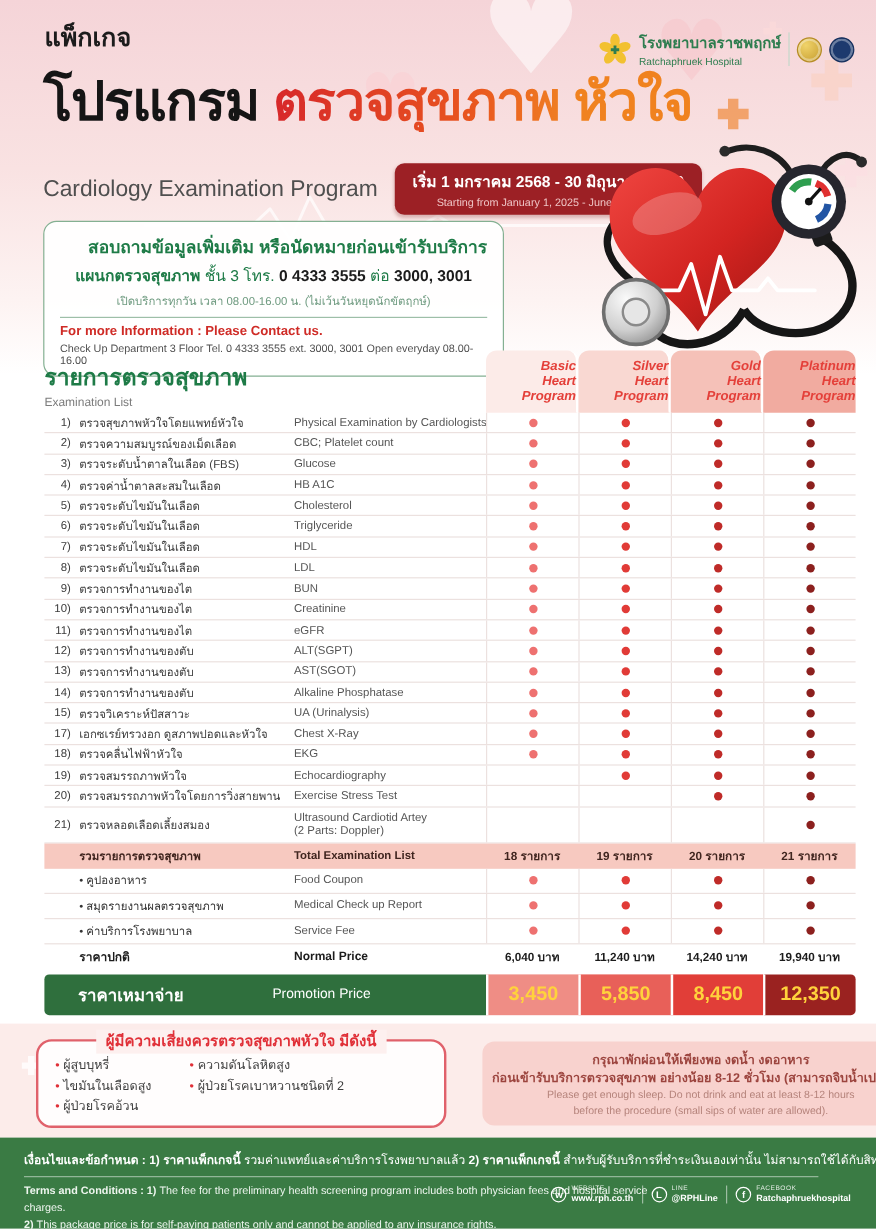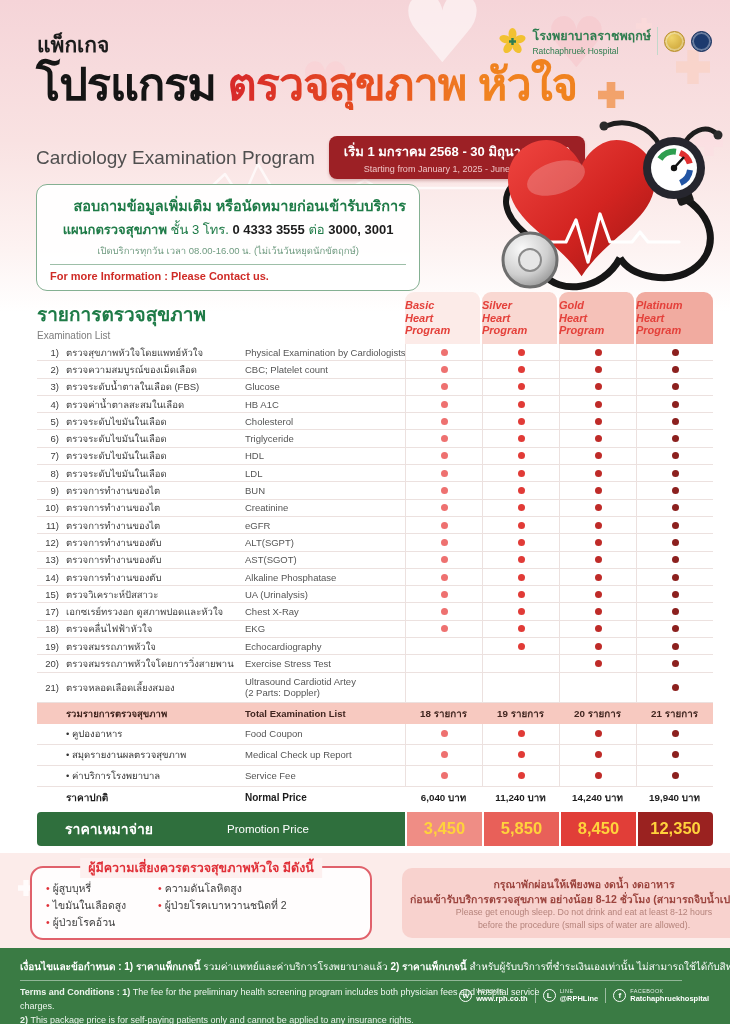--- a/index.html
+++ b/index.html
@@ -7,21 +7,21 @@
   body{width:730px;height:1024px;position:relative;overflow:hidden;background:#fff;
        font-family:"Liberation Sans",sans-serif;color:#222}
   .band-top{position:absolute;top:0;left:0;width:730px;height:312px;
        background:linear-gradient(180deg,#f5d4d8 0%,#f9e2e2 45%,#fdf3f2 80%,#ffffff 100%)}
   .band-bottom{position:absolute;top:853px;left:0;width:730px;height:95px;background:#fcecea}
   .deco{position:absolute;z-index:1;pointer-events:none}
   .deco-heart{font-family:"DejaVu Sans",sans-serif;line-height:1}
   .content{position:absolute;inset:0;z-index:2}
 
   
-  .pkg-label{position:absolute;left:37px;top:28px;font-size:21px;color:#1c1c1c;font-weight:bold}
+  .pkg-label{position:absolute;left:37px;top:14px;font-size:21px;color:#1c1c1c;font-weight:bold}
   .logo{position:absolute;right:18px;top:26px;display:flex;align-items:center;gap:6px}
   .lg-text .th{font-size:12.5px;font-weight:bold;color:#2e7d4f}
   .lg-text .en{font-size:8.5px;color:#2e7d4f}
   .lg-sep{width:1px;height:28px;background:#c3d8cb}
   .badge-gold{width:21px;height:21px;border-radius:50%;
       background:radial-gradient(circle at 35% 30%,#f0d36a,#c49a2c);border:1px solid #b68c25;
       box-shadow:inset 0 0 0 2px rgba(255,255,255,.35)}
   .badge-navy{width:21px;height:21px;border-radius:50%;background:#1d3a6e;border:1px solid #16305d;
       box-shadow:inset 0 0 0 2px rgba(255,255,255,.35)}
   .main-title{position:absolute;left:36px;top:56px;font-size:45px;font-weight:800;
@@ -48,21 +48,21 @@
 
   .heart-art{position:absolute;right:4px;top:106px}
 
   
   .table-wrap{position:absolute;left:37px;top:292px;width:676px}
   .tbl-head{display:flex;height:52px}
   .head-left{width:368px;display:flex;flex-direction:column;justify-content:flex-end;padding-bottom:3px}
   .head-left .th{font-size:19px;font-weight:bold;color:#1e7b47}
   .head-left .en{font-size:10px;color:#7c7c7c;margin-top:1px}
   .phead{width:77px;height:52px;border-radius:9px 9px 0 0;display:flex;flex-direction:column;
-      align-items:flex-start;justify-content:center;border-right:2px solid #fff}
+      align-items:flex-end;justify-content:center;border-right:2px solid #fff}
   .phead:last-child{border-right:none}
   .phead span{font-size:11px;font-weight:bold;font-style:italic;color:#e4403a;line-height:1.14}
   .trow{display:grid;grid-template-columns:26px 182px 160px repeat(4,77px);
       align-items:center;height:17.3px;border-bottom:1px solid #ece1df}
   .trow.tall{height:30px}
   .cno{font-size:9.5px;color:#3c3c3c;text-align:right;padding-right:4px}
   .cth{font-size:9.5px;color:#3c3c3c;padding-left:3px;white-space:nowrap;overflow:hidden}
   .cen{font-size:9.5px;color:#555;white-space:nowrap;overflow:hidden}
   .cen .l2{font-size:9.5px;color:#555}
   .cdot{height:100%;display:flex;align-items:center;justify-content:center;border-left:1px solid #ece1df}
@@ -178,20 +178,21 @@
       <div class="en">Starting from January 1, 2025 - June 30, 2026.</div>
     </div>
   </div>
 
   <div class="contact-box">
     <div class="cb1">สอบถามข้อมูลเพิ่มเติม หรือนัดหมายก่อนเข้ารับบริการ</div>
     <div class="cb2" id="contact-th2"><span style="font-weight: bold; color: rgb(30, 123, 71);">แผนกตรวจสุขภาพ </span><span style="color: rgb(30, 123, 71);">ชั้น 3 โทร. </span><span style="font-weight: bold; color: rgb(28, 28, 28);">0 4333 3555 </span><span style="color: rgb(30, 123, 71);">ต่อ </span><span style="font-weight: bold; color: rgb(28, 28, 28);">3000, 3001</span></div>
     <div class="cb3">เปิดบริการทุกวัน เวลา 08.00-16.00 น. (ไม่เว้นวันหยุดนักขัตฤกษ์)</div>
     <hr class="cb-hr">
     <div class="cb4">For more Information : Please Contact us.</div>
+    <div class="cb5">Check Up Department 3  Floor Tel. 0 4333 3555 ext. 3000, 3001 Open everyday 08.00-16.00</div>
   </div>
 
   <svg class="heart-art" width="252" height="192" viewBox="0 0 252 192">
     <defs>
       <linearGradient id="hg" x1="0" y1="0" x2="1" y2="1">
         <stop offset="0" stop-color="#ef4540"></stop>
           <stop offset="55%" stop-color="#d32421"></stop>
           <stop offset="100%" stop-color="#9e1512"></stop>
       </linearGradient>
       <radialGradient id="cg" cx="35%" cy="30%" r="80%">

